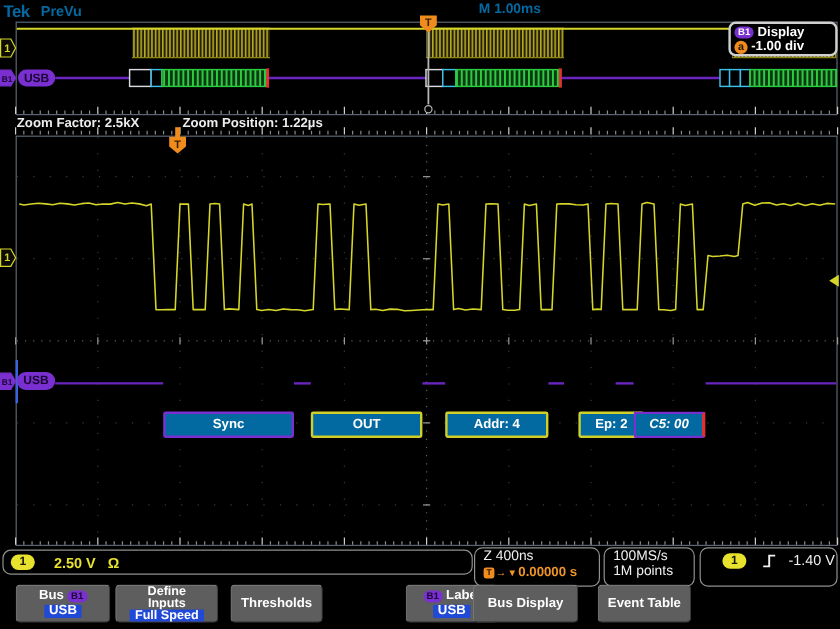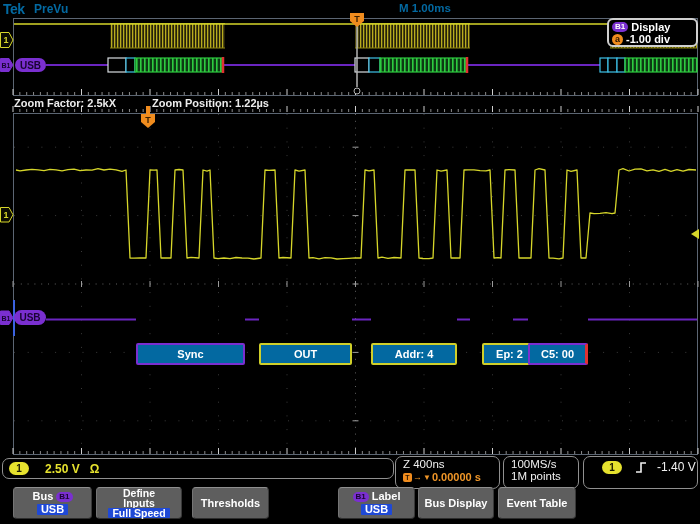--- a/index.html
+++ b/index.html
@@ -493,21 +493,21 @@
   </div>
 </div>
 
 <div class="usb-pill" style="left:15px;top:58px;width:31px;height:14px;">USB</div>
 <div class="usb-pill" style="left:14px;top:310px;width:32px;height:15px;">USB</div>
 
 <div class="pkt" style="left:136px;width:109px;">Sync</div>
 <div class="pkt yellow" style="left:259px;width:93px;">OUT</div>
 <div class="pkt yellow" style="left:371px;width:86px;">Addr: 4</div>
 <div class="pkt yellow" style="left:482px;width:55px;">Ep: 2</div>
-<div class="pkt red-end" style="left:528px;width:60px;">C5: 00</div>
+<div class="pkt red-end" style="left:528px;width:60px;font-style:italic;">C5: 00</div>
 
 <div class="sbox" style="left:2px;top:458px;width:392px;height:21px;display:flex;align-items:center;padding-left:6px;">
   <span class="pill-ch">1</span>
   <span class="ytext" style="margin-left:16px;">2.50 V</span>
   <span class="ytext" style="margin-left:10px;">Ω</span>
 </div>
 
 <div class="sbox" style="left:395px;top:456px;width:105px;height:33px;padding:1px 0 0 7px;">
   <div class="wtext">Z 400ns</div>
   <div style="display:flex;align-items:center;gap:1px;margin-top:1px;">
@@ -552,19 +552,19 @@
 </div>
 
 <div class="btn" style="left:338px;width:77px;">
   <div class="r">
     <span class="pill-b1" style="color:#1a0533;">B1</span>
     <span>Label</span>
   </div>
   <span class="hl" style="margin-top:2px;">USB</span>
 </div>
 
-<div class="btn" style="left:418px;width:76px;">
+<div class="btn" style="left:394px;width:88px;">
   <span>Bus Display</span>
 </div>
 
 <div class="btn" style="left:498px;width:78px;">
   <span>Event Table</span>
 </div>
 
 </body></html>

